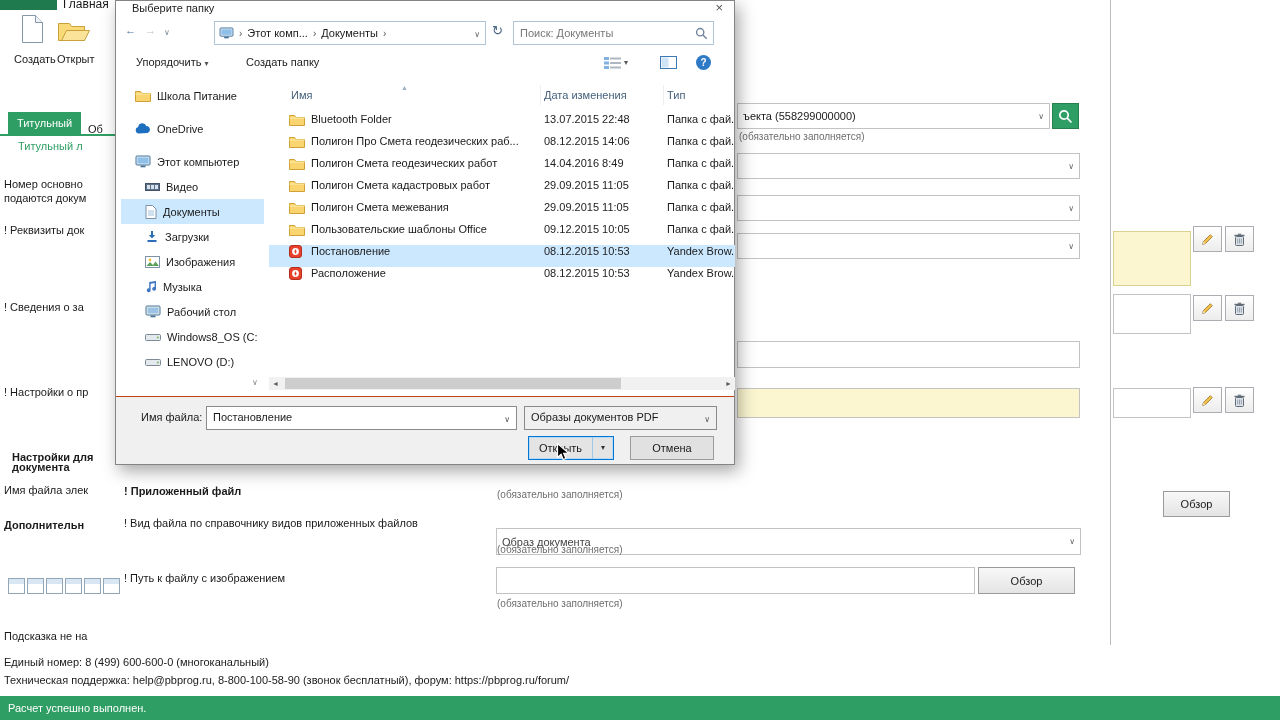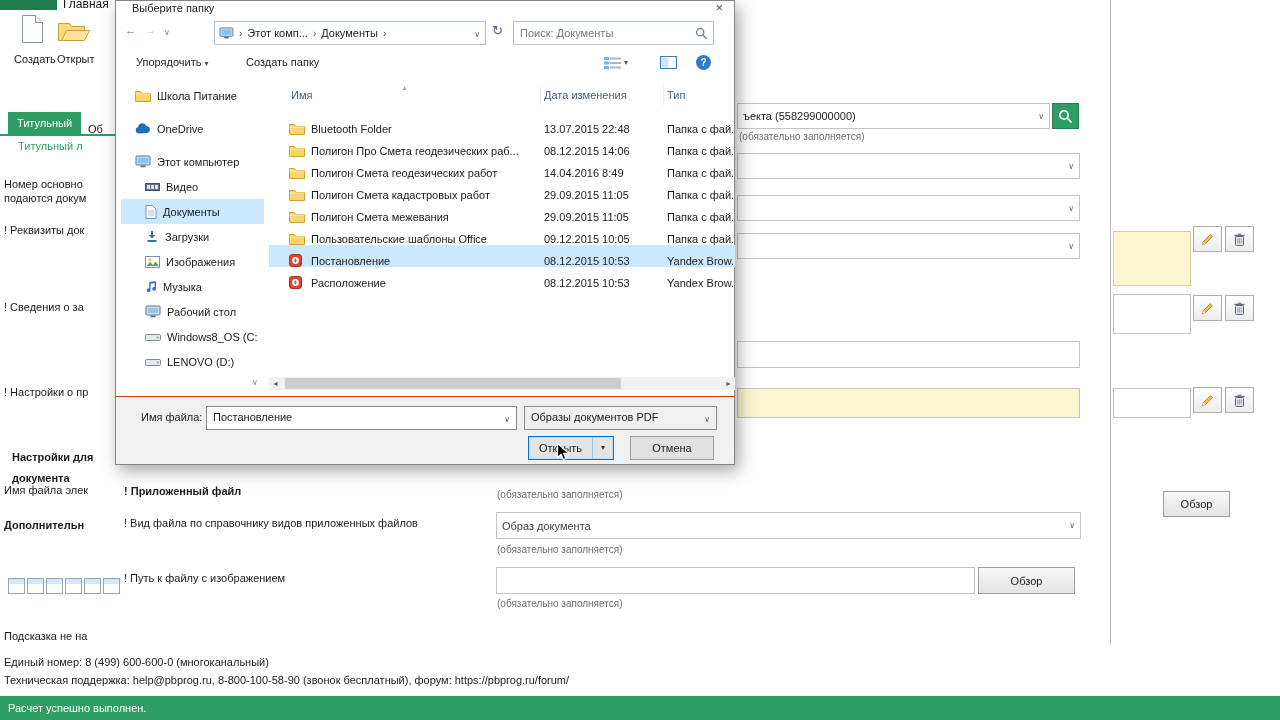--- a/index.html
+++ b/index.html
@@ -38,21 +38,21 @@
 .nav-item.gap{margin-bottom:8px}
 .nav-item.selected{background:var(--selection,#cce8ff)}
 .nav-item svg{margin-right:6px;flex:0 0 auto}
 .nav-label{white-space:nowrap;overflow:hidden;font-size:11px}
 .colhdr{position:absolute;left:153px;top:84px;width:466px;height:20px;display:flex;color:#44607a;font-size:11px}
 .ch{display:flex;align-items:center;border-right:1px solid #eeeeee;height:100%}
 .ch1{width:272px;padding-left:22px}
 .ch2{width:123px;padding-left:3px}
 .ch3{flex:1;padding-left:3px;border-right:none}
 #file-list{position:absolute;left:153px;top:112px;width:466px}
-.file-row{display:flex;align-items:flex-end;height:22px;font-size:11px}
+.file-row{display:flex;align-items:flex-start;height:22px;font-size:11px}
 .file-row.selected{background:var(--selection,#cce8ff)}
 .fi{margin-left:20px;width:16px;display:flex;flex:0 0 auto}
 .fname{width:236px;padding-left:6px;white-space:nowrap;overflow:hidden}
 .fdate{width:123px;padding-left:3px;white-space:nowrap;color:#222}
 .ftype{flex:1;padding-left:3px;white-space:nowrap;overflow:hidden}
 .hscroll{position:absolute;left:153px;top:376px;width:466px;height:13px;background:#f1f1f1}
 .harrow{position:absolute;top:0;width:13px;height:13px;display:flex;align-items:center;justify-content:center;color:#5a5a5a;font-size:7px}
 .hthumb{position:absolute;left:16px;top:1px;width:336px;height:11px;background:#cdcdcd}
 .dfoot{position:absolute;left:0;top:395px;width:618px;height:68px;background:#f0f0f0;border-top:1px solid #c2410c}
 .combo{position:absolute;height:24px;background:#fff;border:1px solid #8a8a8a}
@@ -87,21 +87,21 @@
   <div class="a txt" style="left:88px;top:123px">Об</div>
   <div class="a" style="left:0;top:134px;width:115px;height:2px;background:var(--green,#2f9e64)"></div>
   <div class="a txt" style="left:18px;top:140px;color:var(--green,#2f9e64)">Титульный л</div>
 
   <div class="a lbl" style="left:4px;top:178px;width:110px">Номер основно</div>
   <div class="a lbl" style="left:4px;top:192px;width:110px">подаются докум</div>
   <div class="a lbl" style="left:4px;top:224px;width:110px">! Реквизиты док</div>
   <div class="a lbl" style="left:4px;top:301px;width:110px">! Сведения о за</div>
   <div class="a lbl" style="left:4px;top:386px;width:110px">! Настройки о пр</div>
   <div class="a lbl b" style="left:12px;top:451px;width:100px">Настройки для</div>
-  <div class="a lbl b" style="left:12px;top:472px;width:100px">документа</div>
+  <div class="a lbl b" style="left:12px;top:461px;width:100px">документа</div>
   <div class="a lbl" style="left:4px;top:484px;width:110px">Имя файла элек</div>
   <div class="a lbl b" style="left:4px;top:519px;width:110px">Дополнительн</div>
 
   <span class="mini" style="left:8px"></span>
   <span class="mini" style="left:27px"></span>
   <span class="mini" style="left:46px"></span>
   <span class="mini" style="left:65px"></span>
   <span class="mini" style="left:84px"></span>
   <span class="mini" style="left:103px"></span>
 
@@ -176,21 +176,21 @@
         <rect x="3.8" y=".7" width="3.4" height="1.1" fill="#5f6b76"></rect>
         <path d="M3.7 5.5v5M5.5 5.5v5M7.3 5.5v5" stroke="#8e9aa6" stroke-width=".9"></path>
       </svg>
     </div>
 
   <div class="a lbl b" style="left:124px;top:485px">! Приложенный файл</div>
   <div class="a req" style="left:497px;top:489px">(обязательно заполняется)</div>
   <div class="browse" style="left:1163px;top:491px;width:67px;height:26px">Обзор</div>
 
   <div class="a lbl" style="left:124px;top:517px">! Вид файла по справочнику видов приложенных файлов</div>
-  <div class="field" style="left:496px;top:512px;width:585px;height:27px;color:#444444">
+  <div class="field" style="left:496px;top:528px;width:585px;height:27px;color:#444444">
     <span class="txt">Образ документа</span>
     <span class="fchev">∨</span>
   </div>
   <div class="a req" style="left:497px;top:544px">(обязательно заполняется)</div>
 
   <div class="a lbl" style="left:124px;top:572px">! Путь к файлу с изображением</div>
   <div class="field" style="left:496px;top:567px;width:479px;height:27px"></div>
   <div class="browse" style="left:978px;top:567px;width:97px;height:27px">Обзор</div>
   <div class="a req" style="left:497px;top:598px">(обязательно заполняется)</div>
 

